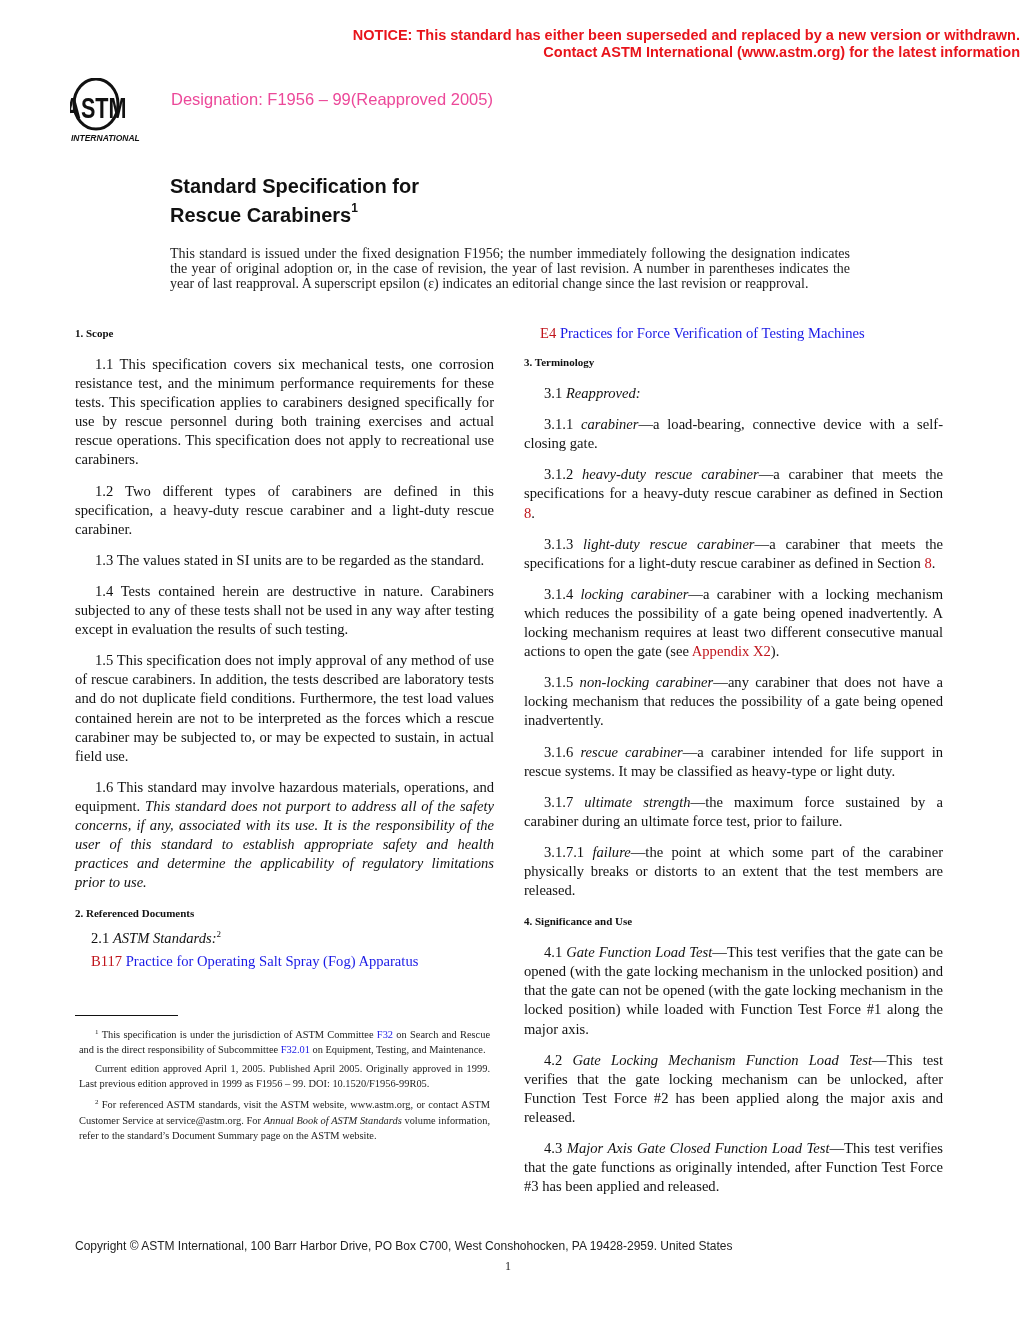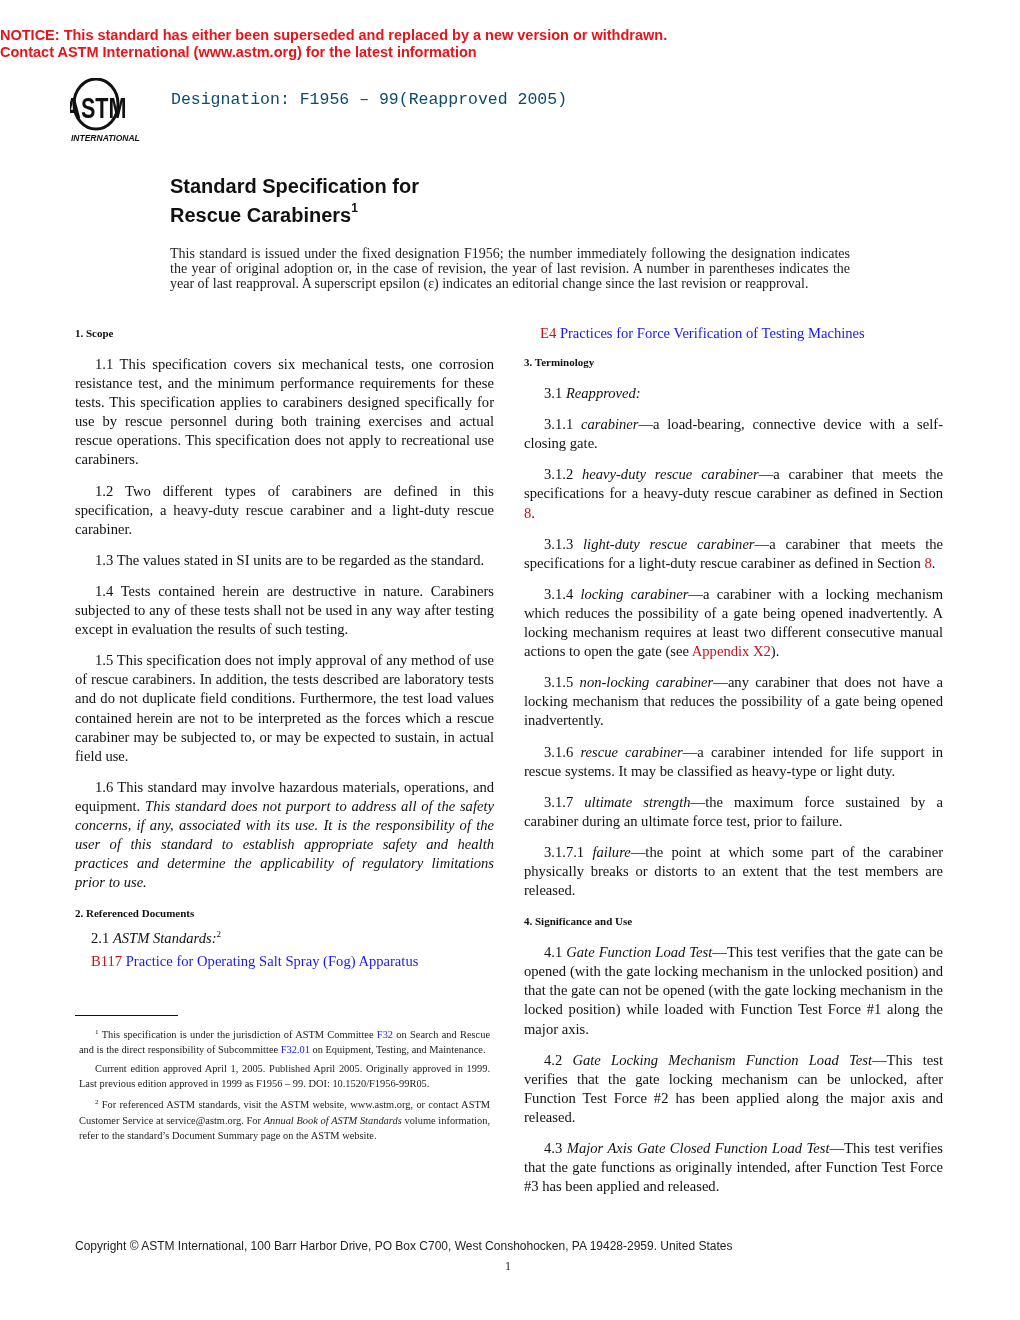--- a/index.html
+++ b/index.html
@@ -1,23 +1,23 @@
 <!DOCTYPE html>
 <html><head>
 <meta charset="utf-8">
 <style>
   html, body { margin: 0; padding: 0; background: #ffffff; }
   body { width: 1020px; height: 1320px; position: relative; overflow: hidden; color: #111; }
   .sans { font-family: "Liberation Sans", "DejaVu Sans", sans-serif; }
   .serif { font-family: "Liberation Serif", "DejaVu Serif", serif; }
   .abs { position: absolute; }
 
-  .notice { left: 0; width: 1020px; top: 27px; text-align: left; color: #e8141b; font-weight: bold; font-size: 14.5px; line-height: 17px; }
+  .notice { left: 0; width: 1020px; top: 27px; text-align: right; color: #e8141b; font-weight: bold; font-size: 14.5px; line-height: 17px; }
   .logo { left: 70px; top: 78px; width: 92px; height: 66px; }
-  .designation { left: 171px; top: 90px; font-size: 16.5px; color: #0c4a6e; font-family: Liberation Mono, monospace; }
+  .designation { left: 171px; top: 90px; font-size: 16.5px; color: #ec4899; }
   .title { left: 170px; top: 174px; font-size: 20px; font-weight: bold; line-height: 24px; color: #111; }
   .title sup { font-size: 12px; position: relative; top: -2px; }
   .preamble { left: 170px; top: 246px; width: 680px; font-size: 14px; line-height: 15px; text-align: justify; color: #222; }
 
   .col { font-size: 14.6px; line-height: 19.1px; color: #111; }
   .col-left { left: 75px; top: 324px; width: 419px; }
   .col-right { left: 524px; top: 324px; width: 419px; }
   .col p { margin: 12px 0 6px 0; text-align: justify; text-indent: 20px; }
   .col h2 { font-size: 11px; font-weight: bold; margin: 0 0 6px 0; line-height: 19px; }
   .col .ref { text-indent: 16px; margin: 0 0 4px 0; }

